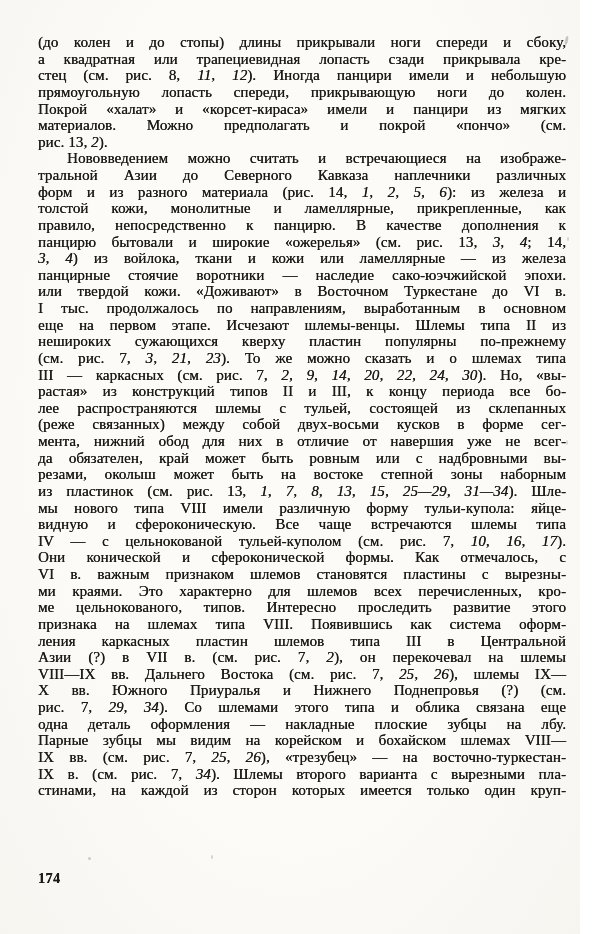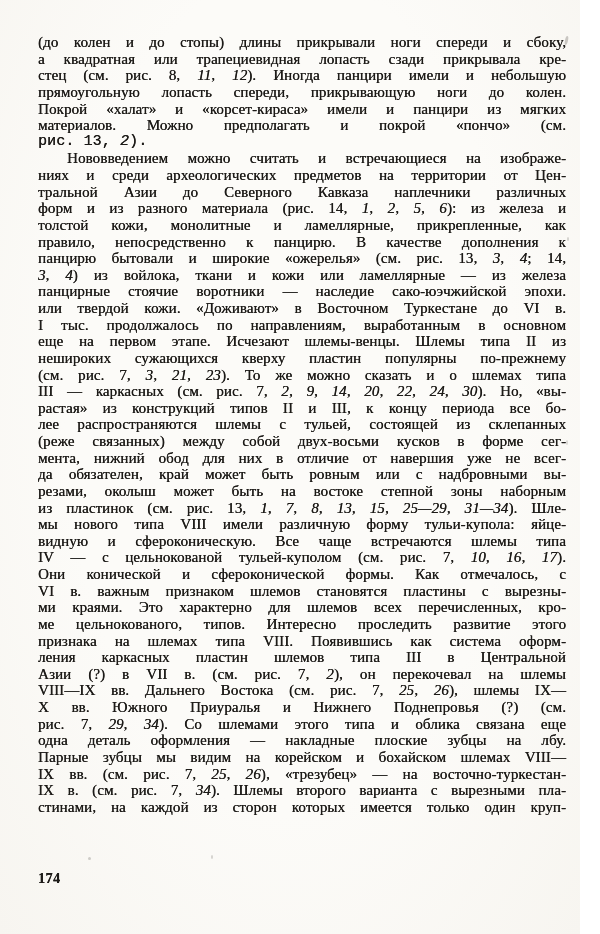--- a/index.html
+++ b/index.html
@@ -21,21 +21,21 @@
   .para { margin: 0; padding: 0; }
   .line {
     font-size: 15px;
     line-height: 16.63px;
     letter-spacing: 0.1px;
     text-align: justify;
     text-align-last: justify;
     text-shadow: 0.25px 0 0 currentColor;
     white-space: normal;
   }
-  .line.endline { text-align-last: left; font-family: Liberation Mono, monospace; }
+  .line.endline { text-align-last: left; }
   .line.indent  { text-indent: 29px; }
   .i { font-style: italic; }
   .b { font-weight: bold; letter-spacing: 0.35px; }
   .page-number {
     position: absolute;
     left: 38px;
     top: 871px;
     font-size: 14px;
     font-weight: bold;
     letter-spacing: 0.5px;
@@ -61,21 +61,20 @@
         <div class="line"><span>(до колен и до стопы) длины прикрывали ноги спереди и сбоку,</span></div>
         <div class="line"><span>а квадратная или трапециевидная лопасть сзади прикрывала кре-</span></div>
         <div class="line"><span>стец (см. рис. 8, </span><span class="i">11</span><span>, </span><span class="i">12</span><span>). Иногда панцири имели и небольшую</span></div>
         <div class="line"><span>прямоугольную лопасть спереди, прикрывающую ноги до колен.</span></div>
         <div class="line"><span>Покрой «халат» и «корсет-кираса» имели и панцири из мягких</span></div>
         <div class="line"><span>материалов. Можно предполагать и покрой «пончо» (см.</span></div>
         <div class="line endline"><span>рис. 13, </span><span class="i">2</span><span>).</span></div>
       </div>
       <div class="para">
         <div class="line indent"><span>Нововведением можно считать и встречающиеся на изображе-</span></div>
-        <div class="line"><span>ниях и среди археологических предметов на территории от Цен-</span></div>
         <div class="line"><span>тральной Азии до Северного Кавказа наплечники различных</span></div>
         <div class="line"><span>форм и из разного материала (рис. 14, </span><span class="i">1</span><span>, </span><span class="i">2</span><span>, </span><span class="i">5</span><span>, </span><span class="i">6</span><span>): из железа и</span></div>
         <div class="line"><span>толстой кожи, монолитные и ламеллярные, прикрепленные, как</span></div>
         <div class="line"><span>правило, непосредственно к панцирю. В качестве дополнения к</span></div>
         <div class="line"><span>панцирю бытовали и широкие «ожерелья» (см. рис. 13, </span><span class="i">3</span><span>, </span><span class="i">4</span><span>; 14,</span></div>
         <div class="line"><span class="i">3</span><span>, </span><span class="i">4</span><span>) из войлока, ткани и кожи или ламеллярные — из железа</span></div>
         <div class="line"><span>панцирные стоячие воротники — наследие сако-юэчжийской эпохи.</span></div>
         <div class="line"><span>или твердой кожи. «Доживают» в Восточном Туркестане до VI в.</span></div>
       </div>
       <div class="para">

